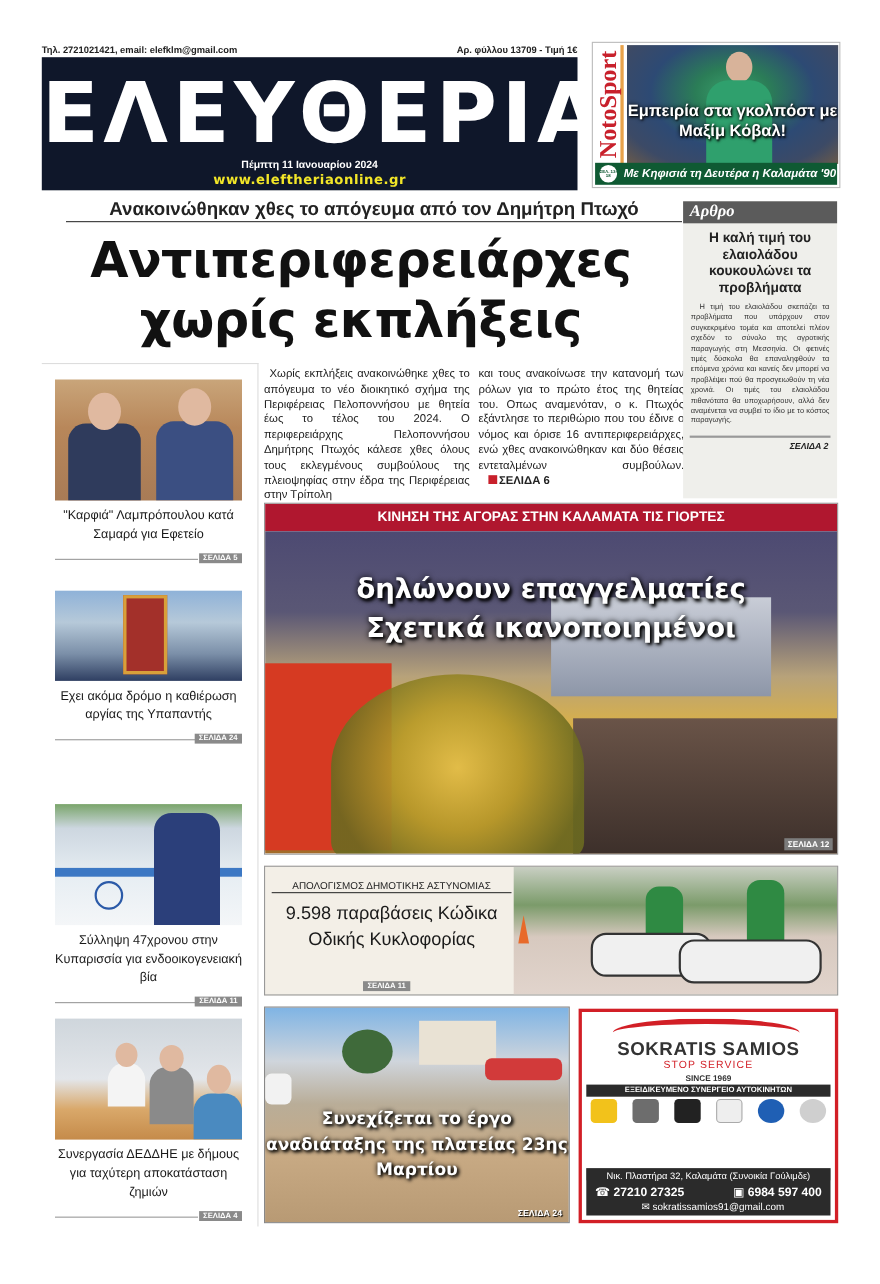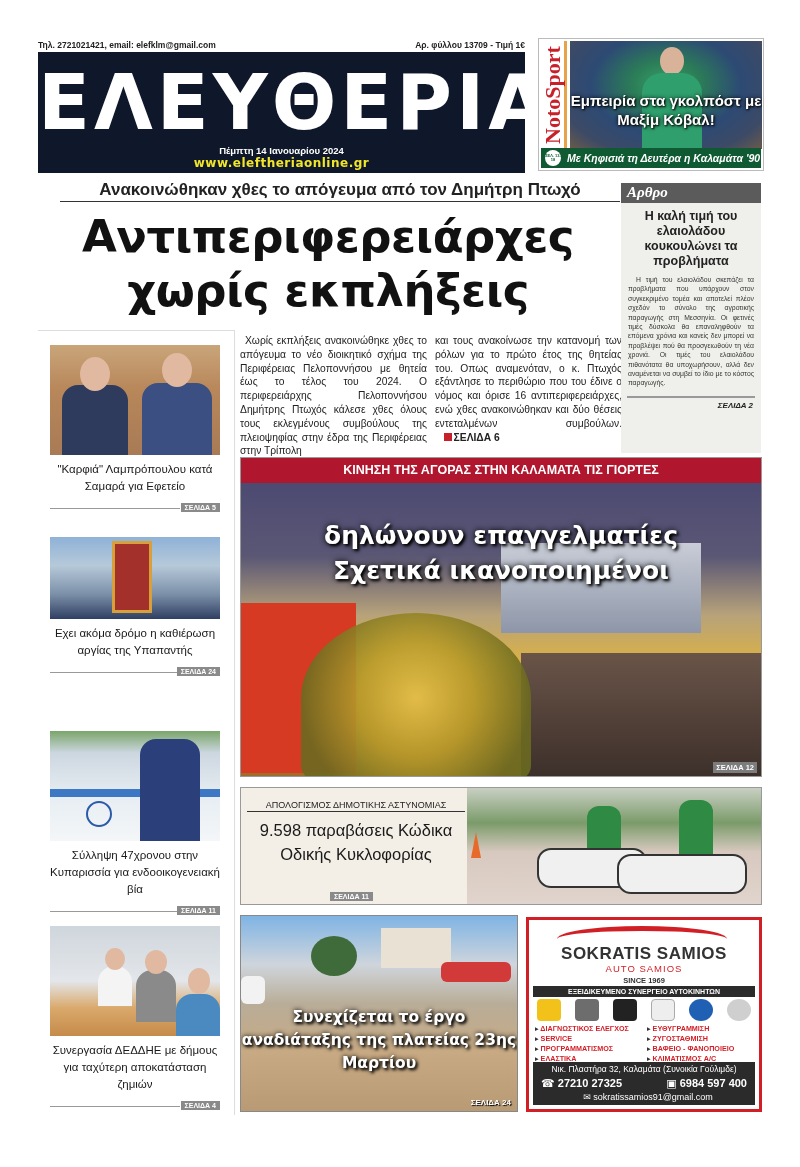--- a/index.html
+++ b/index.html
@@ -123,21 +123,21 @@
   .ad-mail { position: absolute; left: 8px; right: 0; top: 30px; text-align: center; font-size: 9px; }
 </style>
 </head>
 <body>
 
 <div class="abs topline" style="left:38px;">Τηλ. 2721021421, email: elefklm@gmail.com</div>
 <div class="abs topline" style="left:392px; width:133px; text-align:right;">Αρ. φύλλου 13709 - Τιμή 1€</div>
 
 <div class="abs masthead">
   <div class="mast-title">ΕΛΕΥΘΕΡΙΑ</div>
-  <div class="mast-date">Πέμπτη 14 Ιανουαρίου 2024</div>
+  <div class="mast-date">Πέμπτη 11 Ιανουαρίου 2024</div>
   <div class="mast-url">www.eleftheriaonline.gr</div>
 </div>
 
 <div class="abs noto">
   <div class="noto-side">
       <span>NotoSport</span>
     </div>
   <div class="noto-photo">
     <div class="noto-player">
       <div class="noto-head"></div>
@@ -264,41 +264,31 @@
   <div style="position:absolute; left:140px; top:12px; width:70px; height:40px; background:#e9e2d4;"></div>
   <div style="position:absolute; left:200px; top:46px; width:70px; height:20px; background:#d23a3a; border-radius:6px;"></div>
   <div style="position:absolute; left:0; top:60px; width:24px; height:28px; background:#f2f2f2; border-radius:6px;"></div>
   <div class="plaza-headline">Συνεχίζεται το έργο αναδιάταξης της πλατείας 23ης Μαρτίου</div>
   <div class="plaza-page">ΣΕΛΙΔΑ 24</div>
 </div>
 
 <div class="abs ad">
   <div class="ad-swoosh"></div>
   <div class="ad-brand">SOKRATIS SAMIOS</div>
-  <div class="ad-sub">AUTO SAMIOS</div>
+  <div class="ad-sub">STOP SERVICE</div>
   <div class="ad-since">SINCE 1969</div>
   <div class="ad-bar" style="top:66px; background:#2b2b2b;">ΕΞΕΙΔΙΚΕΥΜΕΝΟ ΣΥΝΕΡΓΕΙΟ ΑΥΤΟΚΙΝΗΤΩΝ</div>
   <div class="ad-logos">
     <div class="ad-logo" style="background:#f2c21b;"></div>
     <div class="ad-logo" style="background:#6d6d6d;"></div>
     <div class="ad-logo" style="background:#222;"></div>
     <div class="ad-logo" style="background:#eee; border:1px solid #aaa;"></div>
     <div class="ad-logo" style="background:#1f5fb4; border-radius:50%;"></div>
     <div class="ad-logo" style="background:#cfcfcf; border-radius:50%;"></div>
   </div>
-  <div class="ad-services">
-    <div>ΔΙΑΓΝΩΣΤΙΚΟΣ ΕΛΕΓΧΟΣ</div>
-    <div>ΕΥΘΥΓΡΑΜΜΙΣΗ</div>
-    <div>SERVICE</div>
-    <div>ΖΥΓΟΣΤΑΘΜΙΣΗ</div>
-    <div>ΠΡΟΓΡΑΜΜΑΤΙΣΜΟΣ</div>
-    <div>ΒΑΦΕΙΟ - ΦΑΝΟΠΟΙΕΙΟ</div>
-    <div>ΕΛΑΣΤΙΚΑ</div>
-    <div>ΚΛΙΜΑΤΙΣΜΟΣ A/C</div>
-  </div>
   <div class="ad-bar" style="top:142px; background:#8a8a8a;">ΕΜΠΟΡΙΟ ΑΥΤΟΚΙΝΗΤΩΝ ΚΑΙ ΑΝΤΑΛΛΑΚΤΙΚΩΝ</div>
   <div class="ad-contact">
     <div class="ad-addr">Νικ. Πλαστήρα 32, Καλαμάτα (Συνοικία Γούλιμδε)</div>
     <div class="ad-phones">
       <span><span>☎ </span><span>27210 27325</span></span>
       <span><span>▣ </span><span>6984 597 400</span></span>
     </div>
     <div class="ad-mail"><span>✉ </span><span>sokratissamios91@gmail.com</span></div>
   </div>
 </div>

